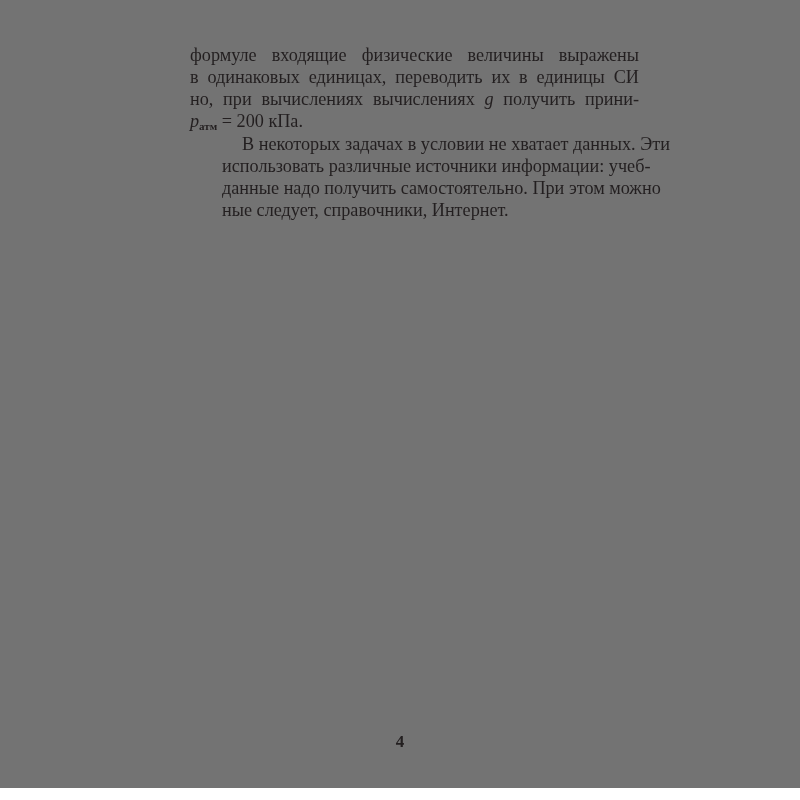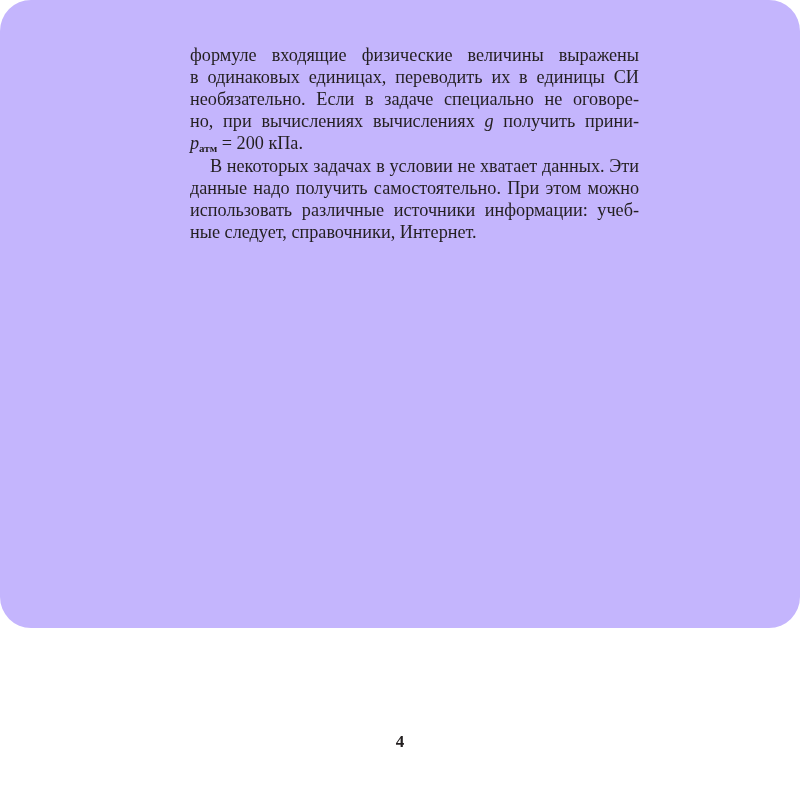--- a/index.html
+++ b/index.html
@@ -1,53 +1,52 @@
 <!DOCTYPE html>
 <html><head>
 <meta charset="utf-8">
 <style>
   html, body { margin:0; padding:0; background:#ffffff; }
   body { width:800px; height:800px; position:relative; overflow:hidden; }
-  .page { position:absolute; left:0; top:0; width:800px; height:628px; background:#c4b5fd;border-radius:31px; }
+  .page { position:absolute; left:0; top:0; width:800px; height:788px; background:#737373; }
   .text-block {
     position:absolute; left:190px; top:44px; width:449px;
     font-family:"Liberation Serif", "DejaVu Serif", serif;
     font-size:18.2px; color:#231f20; line-height:22px;
   }
   .line { display:block; height:22px; white-space:nowrap; text-align:justify; text-align-last:justify; }
   .line.last { text-align-last:left; }
   .line.indent { padding-left:20px; }
   .frac-line { height:34px; line-height:34px; margin-top:3px; margin-bottom:-1px; }
   .frac {
     display:inline-block; vertical-align:middle; text-align:center;
     line-height:17px; margin:0 1px 0 2px; position:relative; top:-2px;
   }
   .frac .num { display:block; border-bottom:1px solid #231f20; padding:0 2px; font-size:17px; }
   .frac .den { display:block; font-size:15px; padding:0 2px; }
   .ital { font-style:italic; }
   .sub { font-size:11px; vertical-align:-3px;font-weight:bold; }
-  .p2 { margin-top:1px; }
+  .p2 { margin-top:1px;margin-left:32px; }
   .page-number {
     position:absolute; left:384px; top:732px; width:32px; text-align:center;
     font-family:"Liberation Serif", "DejaVu Serif", serif; font-size:17px; font-weight:bold; color:#231f20;
   }
 </style>
 </head>
 <body>
 
 <div class="page">
   <div class="text-block">
     <div>
       <span class="line">формуле входящие физические величины выражены</span>
       <span class="line">в одинаковых единицах, переводить их в единицы СИ</span>
-      <span class="line">необязательно. Если в задаче специально не оговоре-</span>
       <span class="line"><span>но, при вычислениях вычислениях</span> <span class="ital">g</span> <span>получить прини-</span></span>
       <span class="line last"><span class="ital">p</span><span class="sub">атм</span><span> = 200 кПа.</span></span>
     </div>
     <div class="p2">
       <span class="line indent">В некоторых задачах в условии не хватает данных. Эти</span>
+      <span class="line">использовать различные источники информации: учеб-</span>
       <span class="line">данные надо получить самостоятельно. При этом можно</span>
-      <span class="line">использовать различные источники информации: учеб-</span>
       <span class="line last">ные следует, справочники, Интернет.</span>
     </div>
   </div>
   <div class="page-number">4</div>
 </div>
 
 </body></html>

